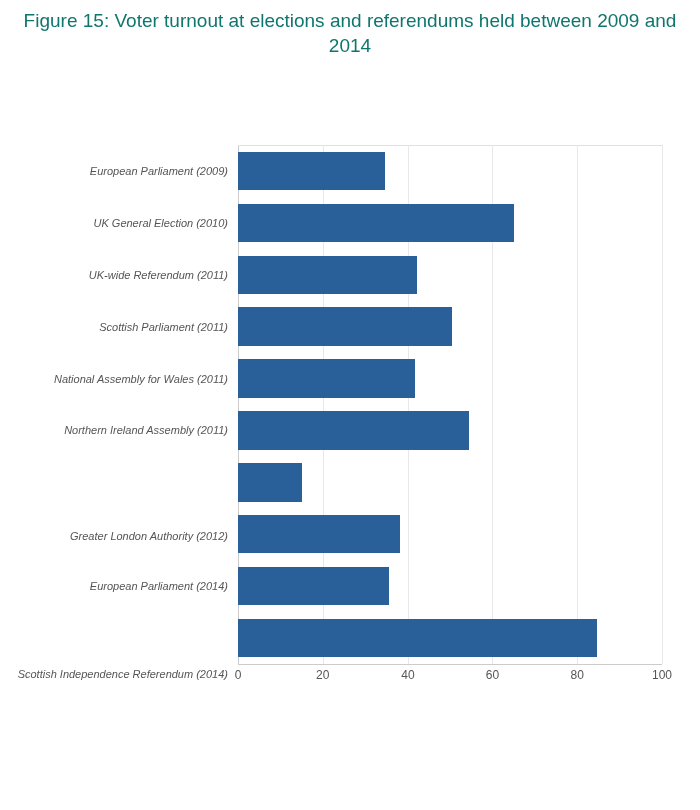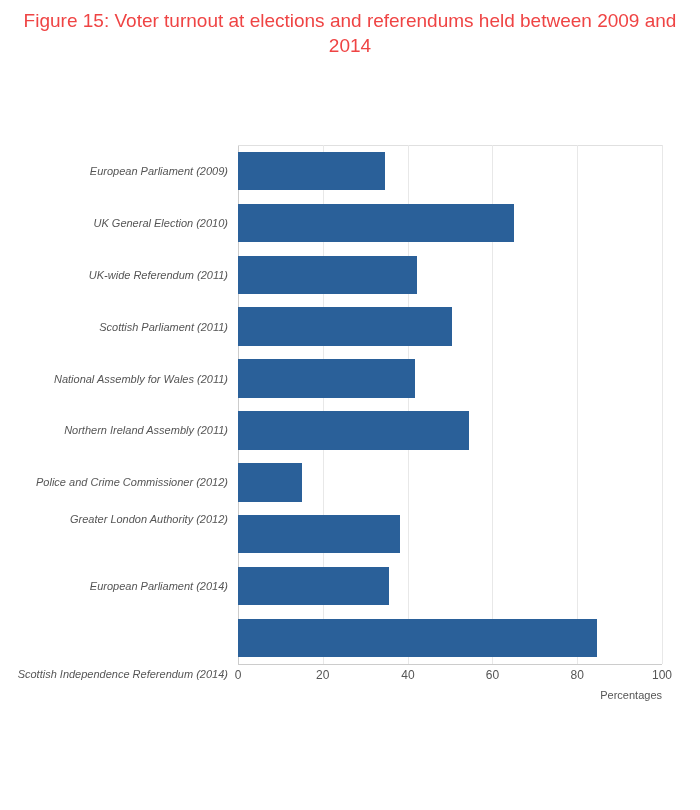--- a/index.html
+++ b/index.html
@@ -22,21 +22,21 @@
     height: 810px;
   }
   .title {
     position: absolute;
     left: 20px;
     top: 8px;
     width: 660px;
     text-align: center;
     font-size: 19px;
     line-height: 25px;
-    color: #ef4444;
+    color: #0f766e;
     font-weight: normal;
   }
   .subtitle {
     position: absolute;
     left: 20px;
     top: 57px;
     width: 660px;
     text-align: center;
     font-size: 11px;
     color: #555555;
@@ -133,22 +133,21 @@
 
   <div class="title">Figure 15: Voter turnout at elections and referendums held between 2009 and 2014</div>
 
   <div class="ylabels">
       <div class="ylabel" style="top: 25.95px;">European Parliament (2009)</div>
       <div class="ylabel" style="top: 77.85px;">UK General Election (2010)</div>
       <div class="ylabel" style="top: 129.75px;">UK-wide Referendum (2011)</div>
       <div class="ylabel" style="top: 181.65px; margin-left: 23px;">Scottish Parliament (2011)</div>
       <div class="ylabel" style="top: 233.55px;">National Assembly for Wales (2011)</div>
       <div class="ylabel" style="top: 285.45px;">Northern Ireland Assembly (2011)</div>
-      <div class="ylabel" style="top: 337.35px;">Police and Crime Commissioner (2012)</div>
-      <div class="ylabel" style="top: 374px;">Greater London Authority (2012)</div>
+      <div class="ylabel" style="top: 391px;">Greater London Authority (2012)</div>
       <div class="ylabel" style="top: 441.15px; text-align: right;">European Parliament (2014)</div>
       <div class="ylabel" style="top: 493.05px; margin-top: 36px;">Scottish Independence Referendum (2014)</div>
     </div>
 
   <div class="plot">
     <div class="plot-bg"></div>
     <div class="axis-line-top"></div>
     <div id="gridlines">
         <div class="gridline" style="left: 84.8px;"></div>
         <div class="gridline" style="left: 169.6px;"></div>
@@ -172,15 +171,14 @@
   </div>
 
   <div class="xticks">
       <div class="xtick" style="left: 0px;">0</div>
       <div class="xtick" style="left: 84.8px;">20</div>
       <div class="xtick" style="left: 170px;">40</div>
       <div class="xtick" style="left: 254.4px;">60</div>
       <div class="xtick" style="left: 339.2px;">80</div>
       <div class="xtick" style="left: 424px;">100</div>
     </div>
-  <div class="xaxis-title">Percentages</div>
 
 </div>
 
 </body></html>

